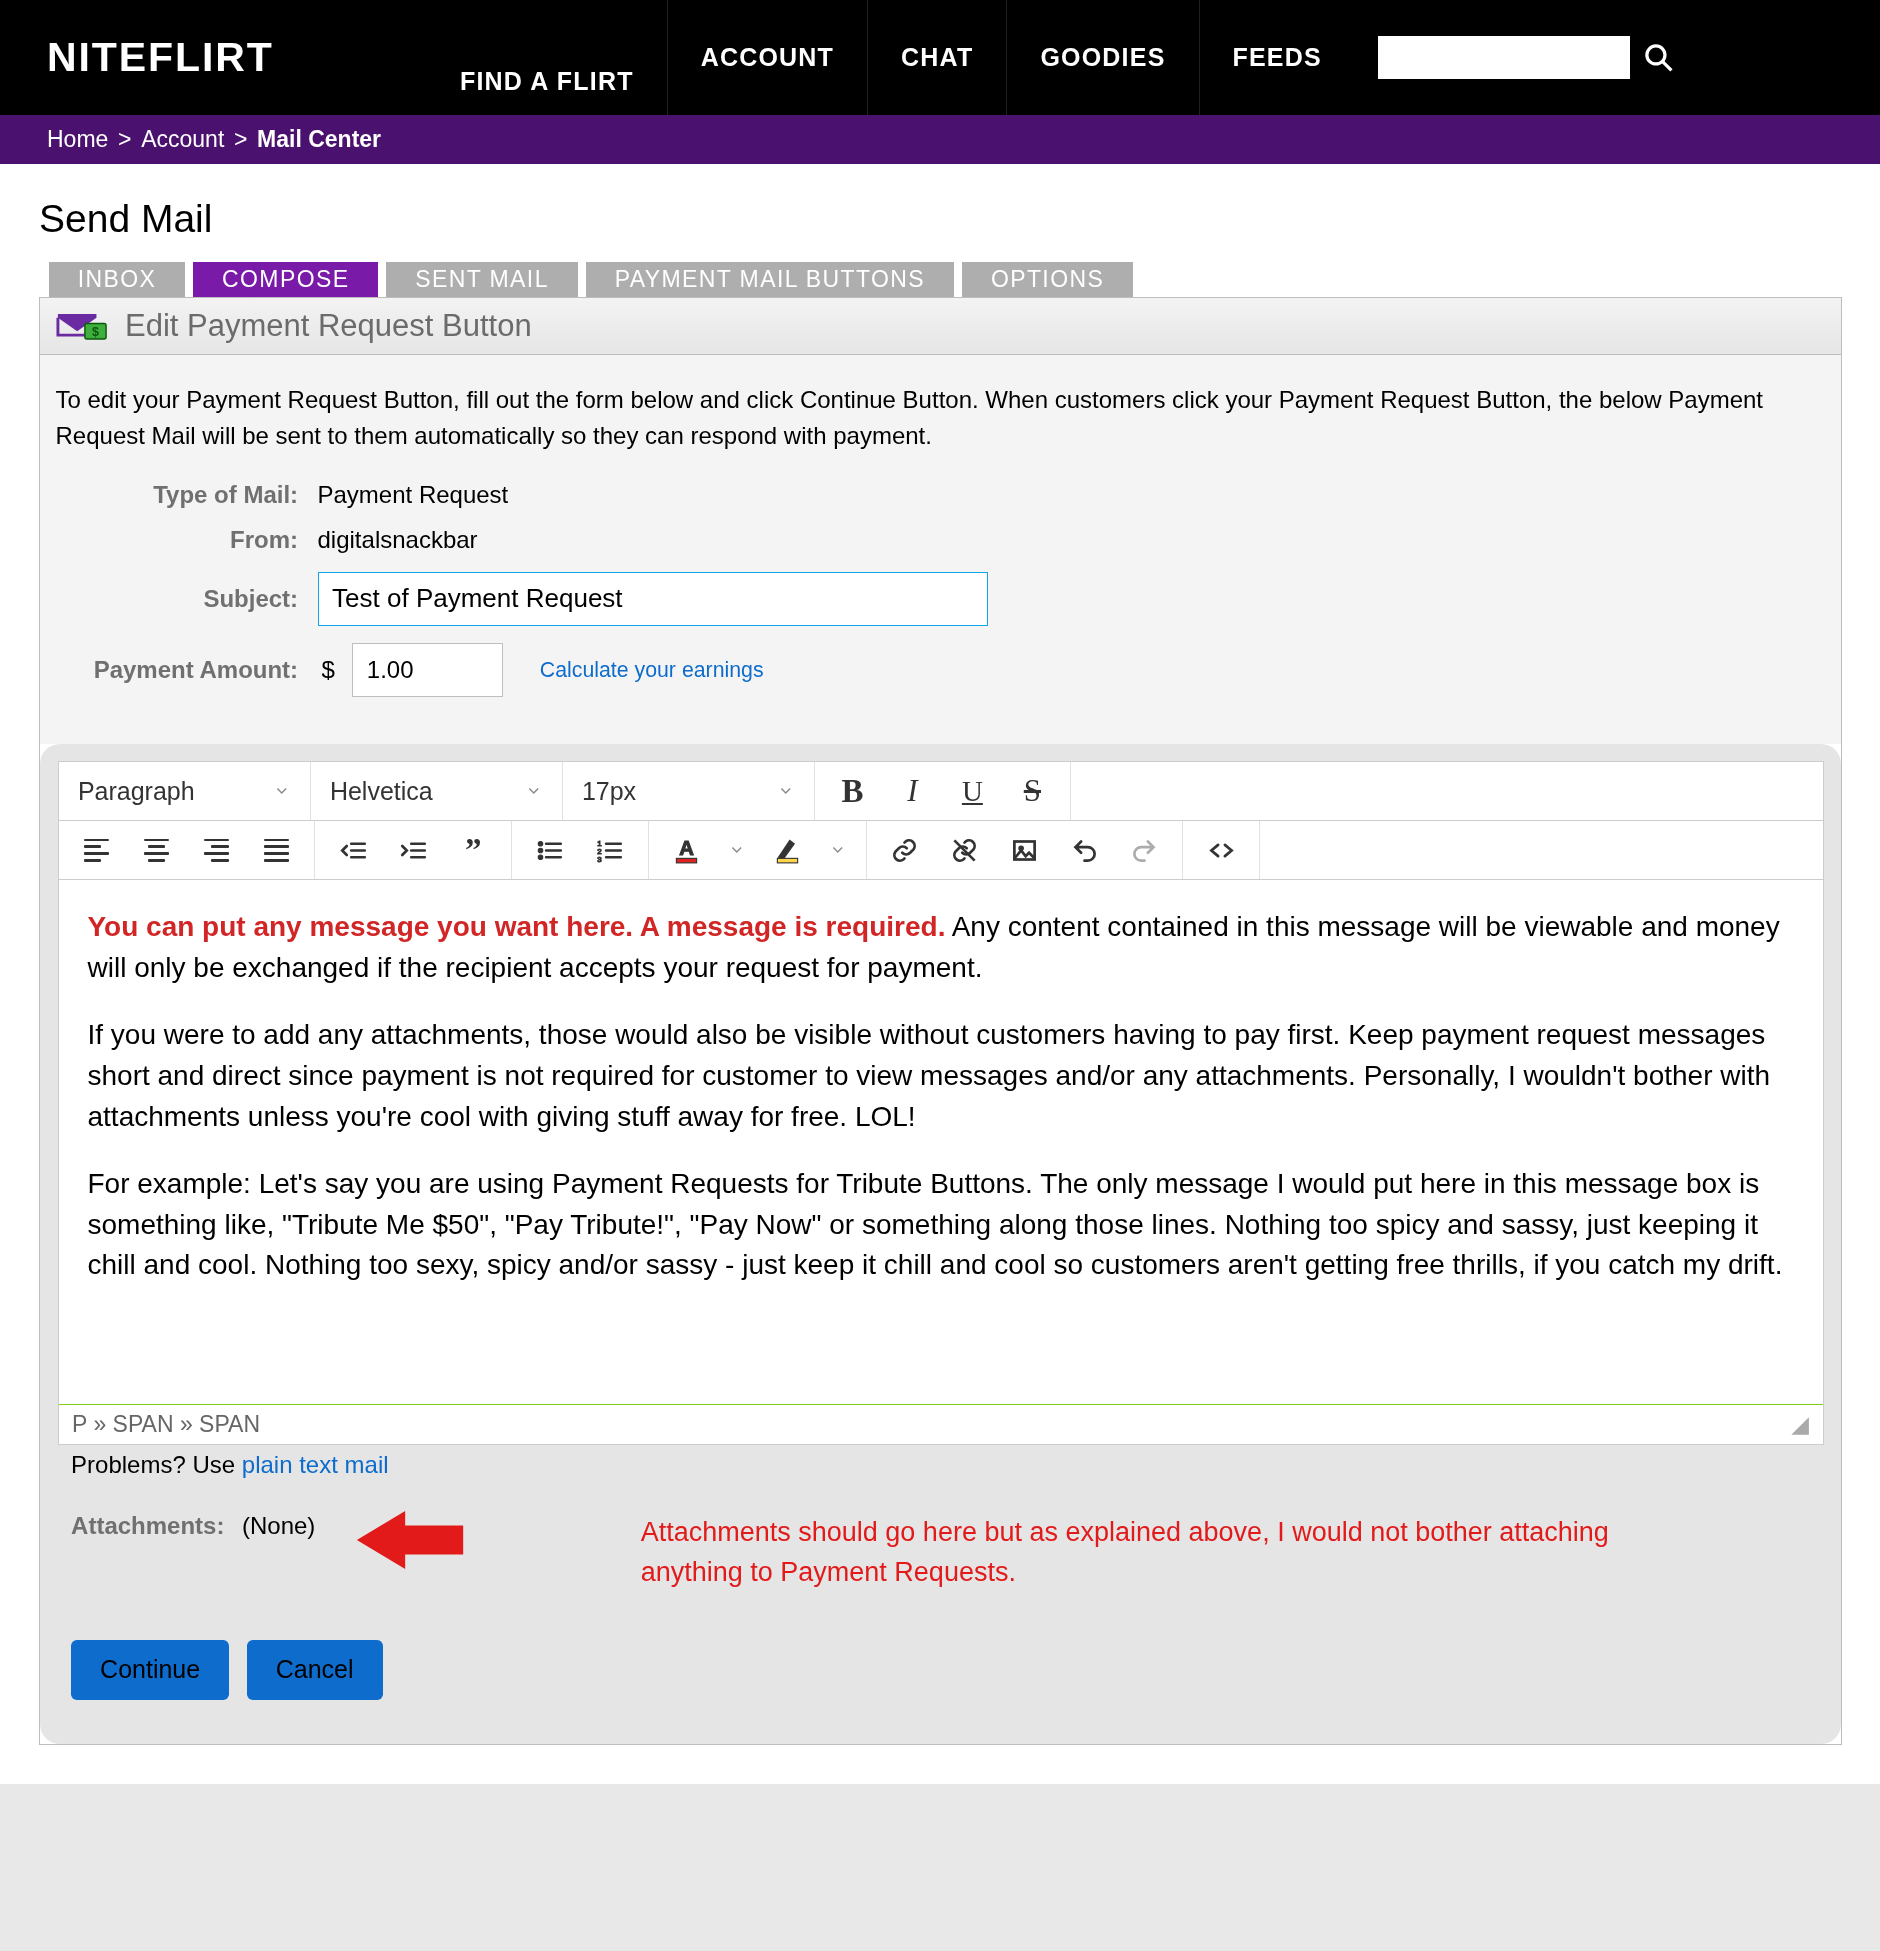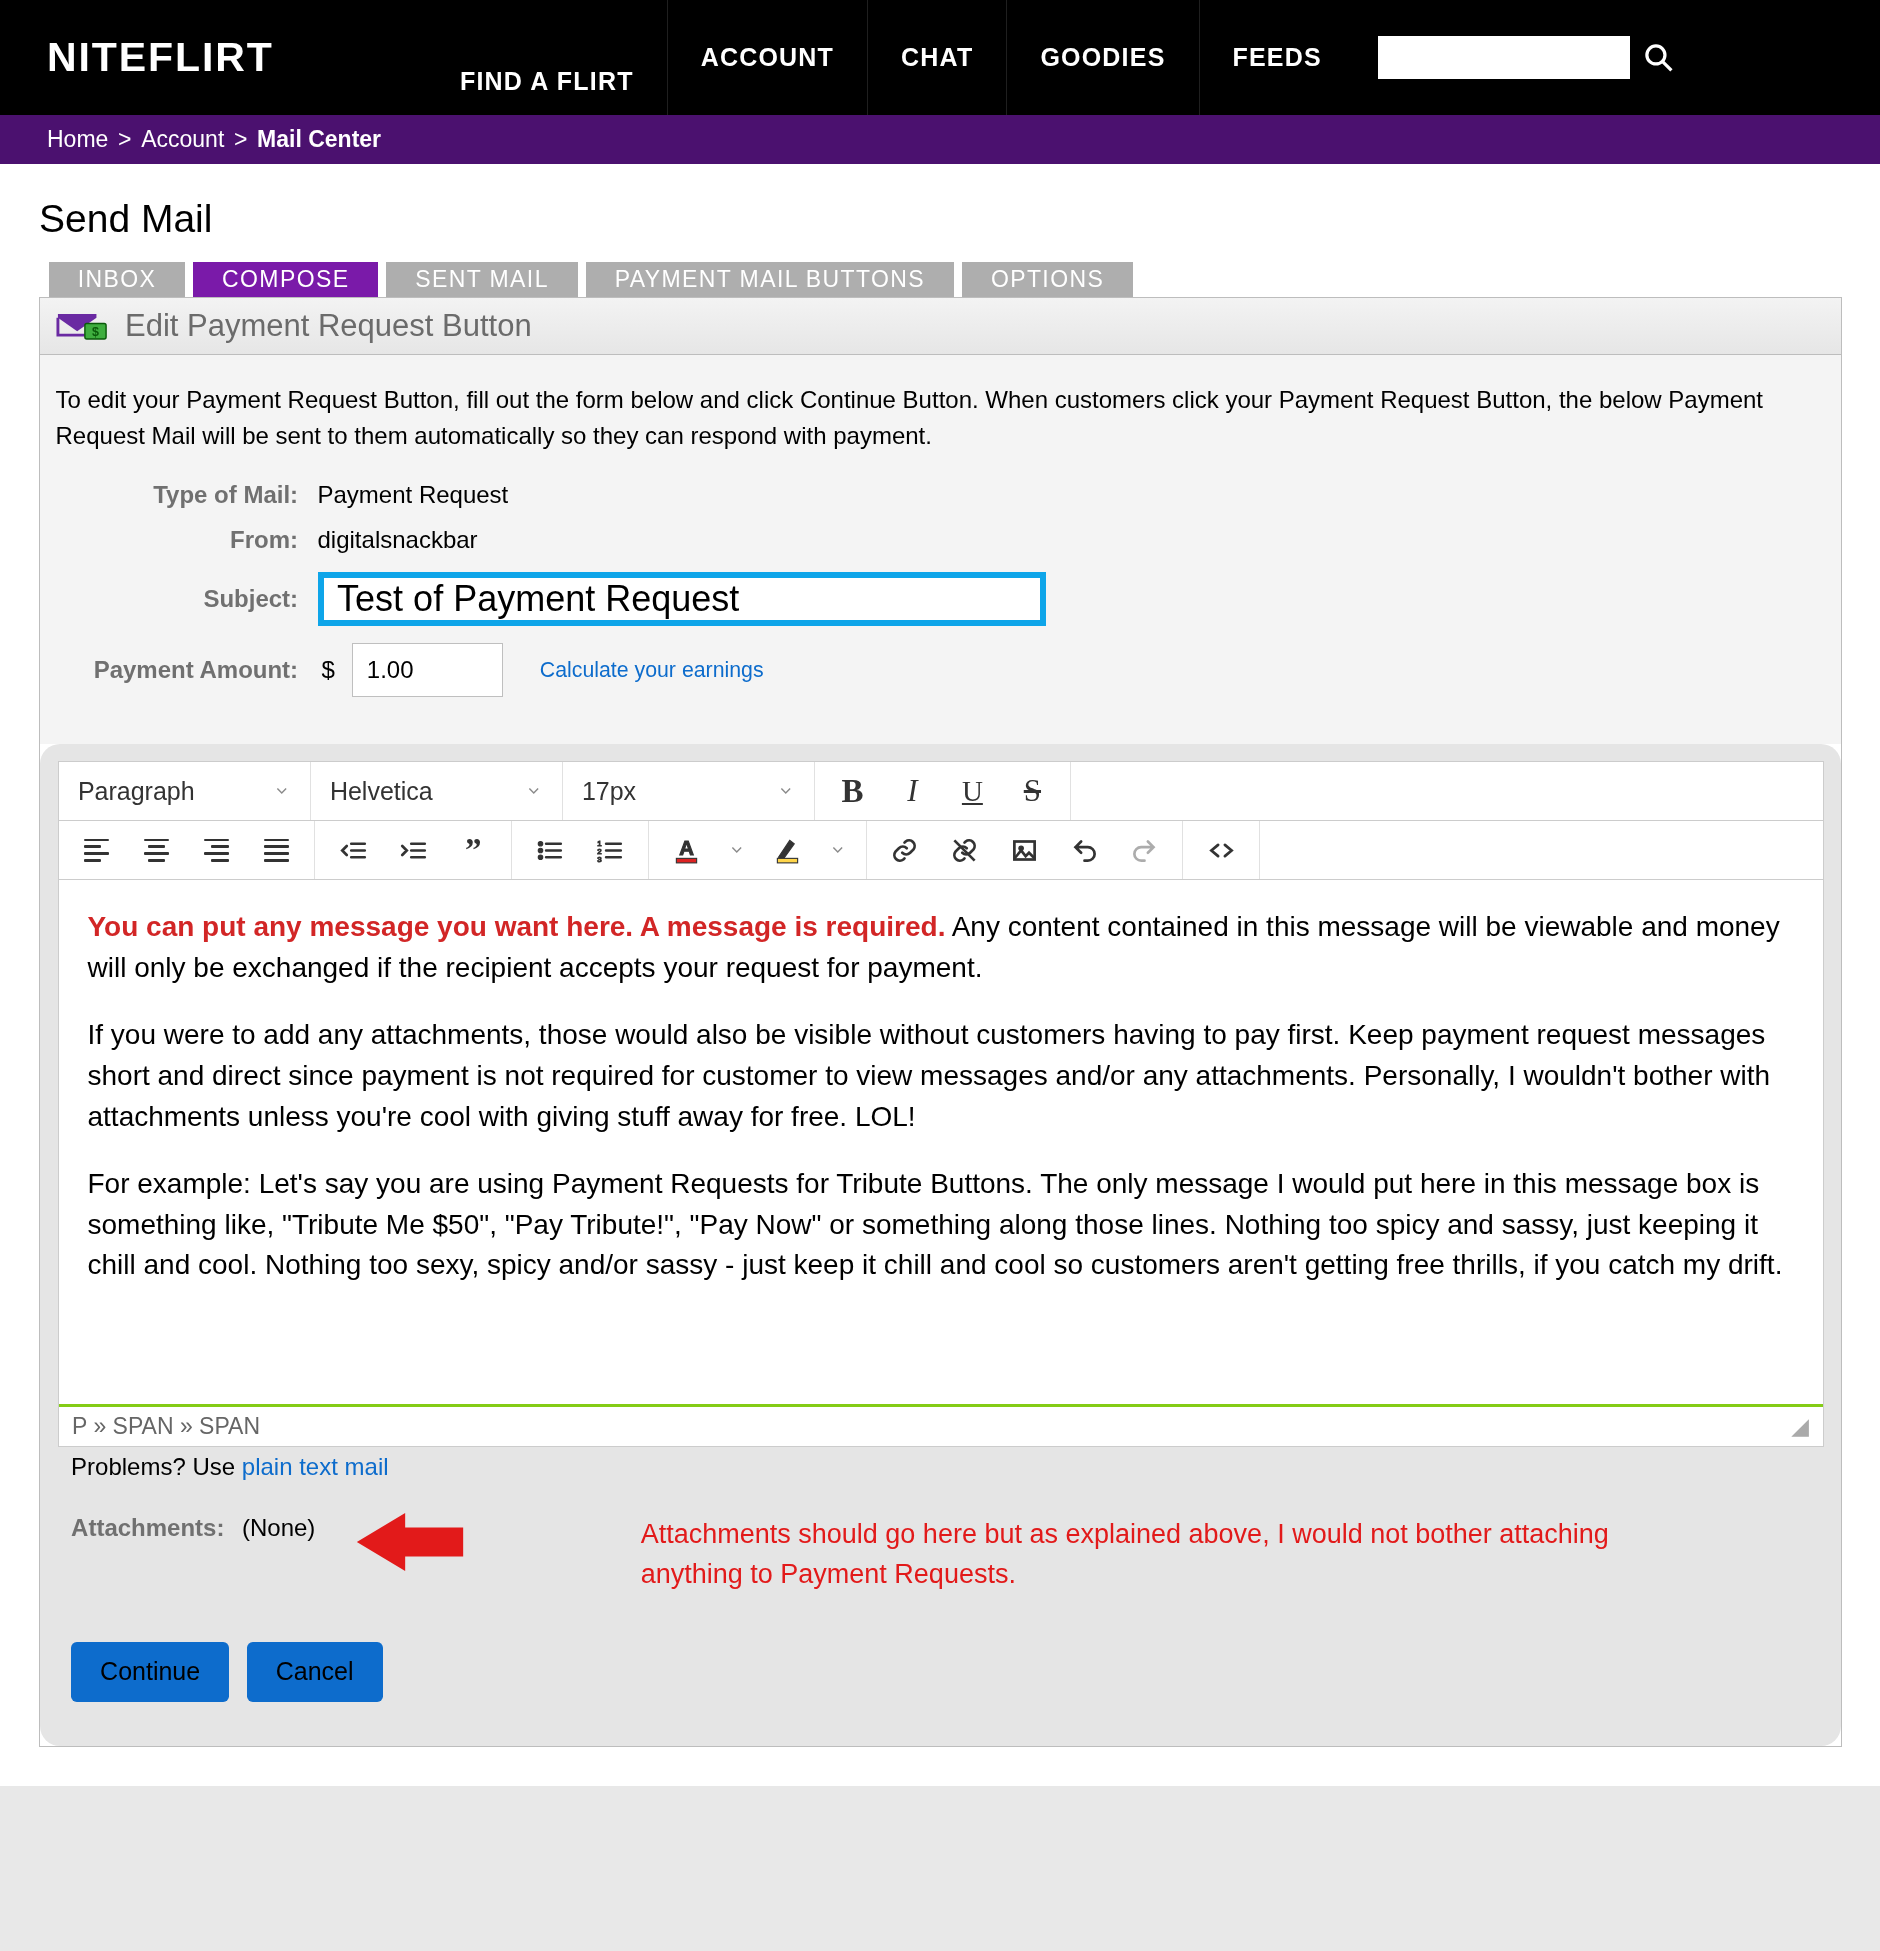--- a/index.html
+++ b/index.html
@@ -29,21 +29,21 @@
   .tab.active { background: #7a1aa9; }
   .panel { border: 1.9px solid #bdbdbd; margin-top: 0; }
   .panel-header { background: linear-gradient(#f3f3f3,#e6e6e6); border-bottom: 1px solid #bdbdbd; display: flex; align-items: center; padding: 9.7px 15.5px; gap: 17.5px; }
   .panel-header svg { width: 52px; height: 31px; flex: none; }
   .panel-header-title { font-size: 31px; color: #6b6b6b; }
   .form-area { background: #f4f4f4; padding: 27px 15.5px 29px 15.5px; }
   .form-help { font-size: 24px; line-height: 1.5; margin-bottom: 27px; }
   .form-row { display: flex; align-items: center; margin-bottom: 17.5px; }
   .form-label { width: 262px; text-align: right; padding-right: 19.4px; font-size: 24px; color: #707070; font-weight: 600; }
   .form-val { font-size: 24px; }
-  .subject-input { width: 728px; height: 54px; border: 6px solid #0ea5e9; padding: 0 13.6px; font-size: 36px; background: #fff; }
+  .subject-input { width: 670px; height: 54px; border: 1px solid #0ea5e9; padding: 0 13.6px; font-size: 26px; background: #fff; }
   .amt-wrap { display: flex; align-items: center; gap: 13.6px; }
   .amt-dollar { font-size: 24px; padding: 0 3.9px; }
   .amt-input { width: 151px; height: 54px; border: 1px solid #bfbfbf; padding: 0 13.6px; font-size: 24px; text-align: left; }
   .calc-link { color: #0d6ccc; font-size: 21.3px; text-decoration: none; margin-left: 23px; cursor: pointer; }
   
   .editor-wrap { background: #e5e5e5; padding: 17.5px; border-radius: 20px; }
   .editor { background: #fff; border: 1px solid #cccccc; }
   .toolbar-row { display: flex; border-bottom: 1px solid #cccccc; }
   .tb-cell { display: flex; align-items: center; padding: 9.7px 19.4px; border-right: 1px solid #e1e1e1; gap: 23px; height: 58px; font-size: 25px; color: #333; }
   .tb-sel { display: flex; align-items: center; justify-content: space-between; cursor: pointer; }
@@ -53,21 +53,21 @@
   .bold-b { font-family: 'Times New Roman', serif; font-weight: 700; font-size: 33px; }
   .ital-i { font-family: 'Times New Roman', serif; font-style: italic; font-size: 31px; }
   .under-u { font-family: 'Times New Roman', serif; font-size: 29px; text-decoration: underline; }
   .strike-s { font-family: 'Times New Roman', serif; font-size: 31px; text-decoration: line-through; }
   .chev svg { width: 17.5px; height: 17.5px; stroke: #8a8a8a; fill: none; stroke-width: 2; }
   .align-ic { display: flex; flex-direction: column; gap: 3.9px; }
   .align-ic span { display: block; height: 2.9px; background: #333; border-radius: 1px; }
   .editor-body { padding: 27px 29px; font-size: 28px; line-height: 1.45; min-height: 524px; }
   .editor-body p { margin-bottom: 27px; }
   .req-red { color: #d22626; font-weight: 700; }
-  .path-bar { border-top: 3px solid #84cc16; padding: 5.8px 13.6px; color: #666; font-size: 23px; display: flex; justify-content: space-between; align-items: center; gap: 28px; }
+  .path-bar { border-top: 1px solid #84cc16; padding: 5.8px 13.6px; color: #666; font-size: 23px; display: flex; justify-content: space-between; align-items: center; gap: 28px; }
   .resize { color: #aaa; }
   
   .below { background: #e5e5e5; padding: 0 13.6px 27px 13.6px; }
   .problems { font-size: 24px; padding-top: 5.8px; }
   .problems a { color: #0d6ccc; text-decoration: none; }
   .attach-row { display: flex; align-items: flex-start; margin-top: 33px; gap: 17.5px; }
   .attach-label { color: #707070; font-weight: 600; font-size: 24px; }
   .attach-col { font-size: 24px; }
   .attach-link { color: #0d6ccc; cursor: pointer; }
   .annot { color: #e21a1a; font-size: 27px; margin-left: 155px; line-height: 1.5; max-width: 970px; }

